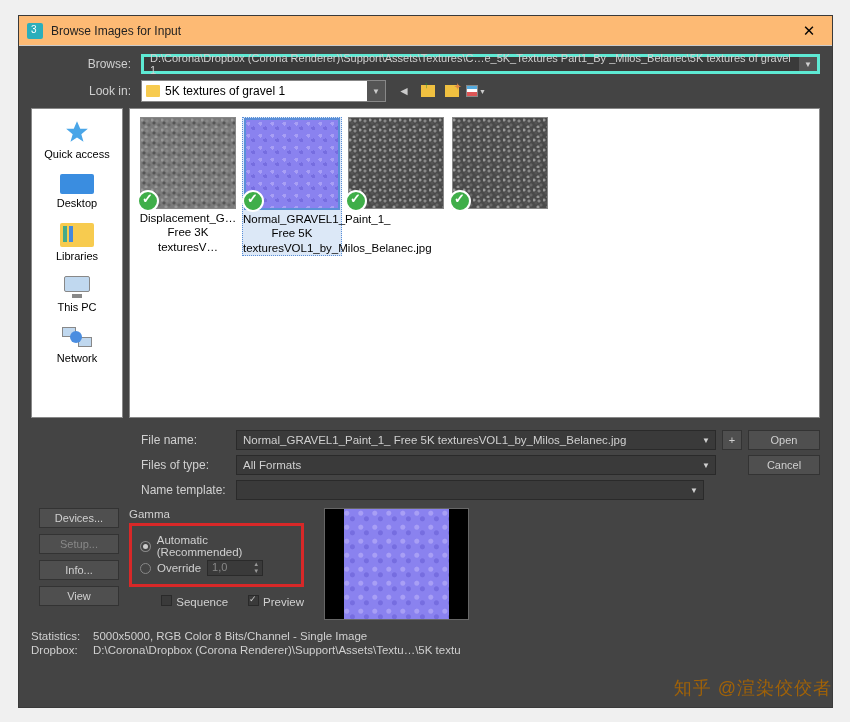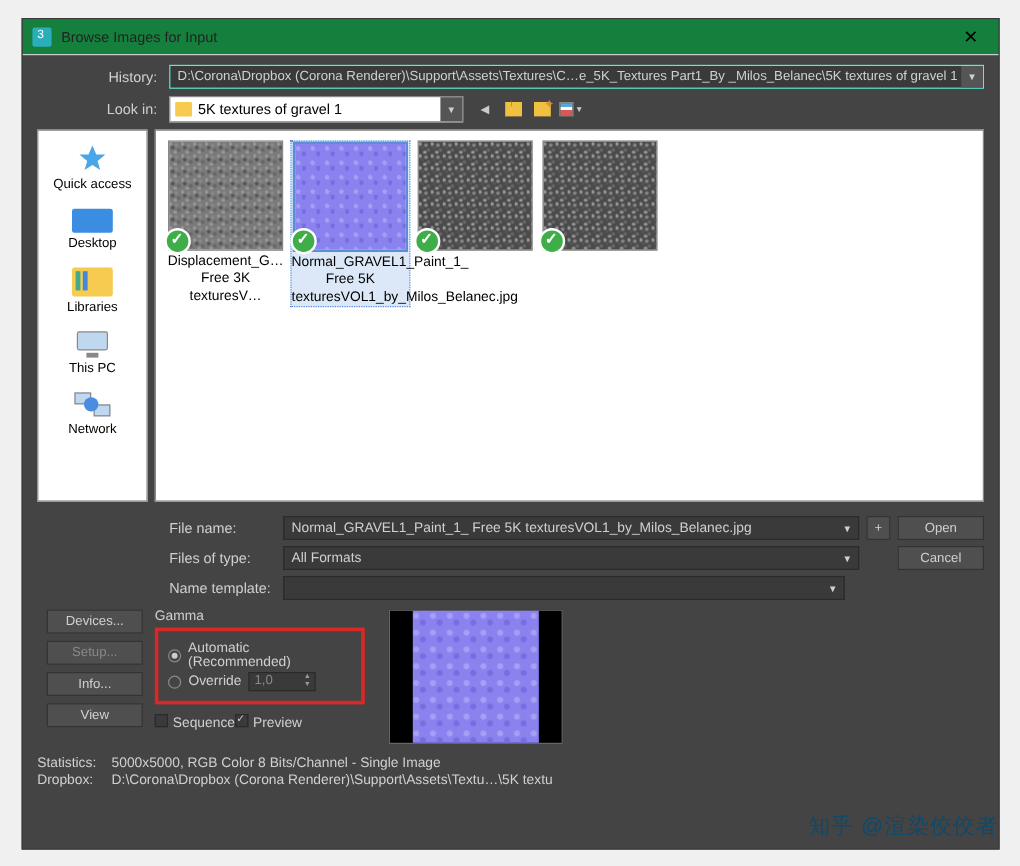--- a/index.html
+++ b/index.html
@@ -4,35 +4,35 @@
 <style>
 * { box-sizing: border-box; margin: 0; padding: 0; font-family: "Segoe UI", Tahoma, sans-serif; }
 body { background: #f0f0f0; width: 850px; height: 722px; overflow: hidden; position: relative; }
 
 .dialog {
   position: absolute; top: 15px; left: 18px; width: 815px; height: 693px;
   background: #444444; border: 1px solid #3a3a3a;
 }
 
 .titlebar {
-  height: 30px; background: #15803d; display: flex; align-items: center;
+  height: 30px; background: #fdba74; display: flex; align-items: center;
   padding: 0 8px; border-bottom: 1px solid #ccc;
 }
 .titlebar .app-icon { width: 16px; height: 16px; background: #2baebb; display: inline-block; margin-right: 8px; border-radius: 2px; position: relative; }
 .titlebar .app-icon::after { content: "3"; position: absolute; font-size: 10px; color: #fff; left: 4px; top: 1px; }
 .titlebar .title { font-size: 12px; color: #222; flex: 1; }
 .titlebar .close { width: 30px; text-align: center; font-size: 15px; cursor: pointer; }
 
 .body { padding: 8px 12px 8px 12px; color: #d0d0d0; font-size: 12px; }
 
 .row { display: flex; align-items: center; margin-bottom: 6px; }
 .row .lbl { width: 110px; text-align: right; padding-right: 10px; font-size: 12px; }
 
 .combo {
-  background: #3a3a3a; border: 1px solid #5eead4; height: 20px; color: #d0d0d0;
+  background: #3a3a3a; border: 3px solid #5eead4; height: 20px; color: #d0d0d0;
   font-size: 11px; padding: 0 20px 0 6px; display: flex; align-items: center;
   position: relative; flex: 1;
 }
 .combo .arrow { position: absolute; right: 0; top: 0; width: 18px; height: 100%; background: #555; display: flex; align-items: center; justify-content: center; font-size: 8px; }
 
 .lookin-row { display: flex; align-items: center; }
 .lookin-combo { width: 245px; background: #fff; border: 1px solid #888; height: 22px; color: #000; display: flex; align-items: center; padding-left: 4px; font-size: 12px; position: relative; margin-right: 6px; }
 .lookin-combo .folder-ico { width: 14px; height: 12px; background: #f7cb4f; display: inline-block; margin-right: 5px; border-radius: 1px; }
 .lookin-combo .arrow2 { position: absolute; right: 0; top: 0; width: 18px; height: 100%; background: #555; display: flex; align-items: center; justify-content: center; font-size: 8px; color: #ccc; }
 
@@ -81,54 +81,54 @@
 
 .gamma-group { width: 175px; }
 .gamma-title { font-size: 11.5px; color: #d0d0d0; margin-bottom: 3px; }
 .gamma-box { border: 3px solid #d82828; padding: 6px 8px; }
 .radio-row { display: flex; align-items: center; font-size: 11.5px; margin: 2px 0; gap: 6px; }
 .radio { width: 11px; height: 11px; border: 1px solid #888; border-radius: 50%; display: inline-block; position: relative; }
 .radio.checked::after { content: ""; position: absolute; width: 5px; height: 5px; background: #ccc; border-radius: 50%; left: 2px; top: 2px; }
 .sm-input { background: #3a3a3a; border: 1px solid #2a2a2a; height: 16px; width: 56px; color: #888; font-size: 11px; padding: 0 14px 0 4px; position: relative; }
 .sm-input .spinner { position: absolute; right: 0; top: 0; width: 12px; height: 100%; font-size: 6px; color: #999; text-align: center; line-height: 7px; }
 
-.checks-row { display: flex; margin-top: 8px; font-size: 11.5px; align-items: center; }
+.checks-row { display: flex; gap: 20px; margin-top: 8px; font-size: 11.5px; align-items: center; justify-content: flex-end; }
 .chk { width: 11px; height: 11px; background: #3a3a3a; border: 1px solid #2a2a2a; display: inline-block; margin-right: 4px; position: relative; }
 .chk.checked::after { content: "✓"; position: absolute; font-size: 9px; color: #ccc; left: 0; top: -2px; }
 
 .preview-box {
   width: 145px; height: 112px; border: 1px solid #666; background: #000;
   display: flex; align-items: center; justify-content: center; margin-left: 10px;
 }
 .preview-box .ptex { width: 105px; height: 110px; background: #8a82ef; background-image:
   radial-gradient(circle at 20% 30%, #a89ff5 2px, transparent 3px),
   radial-gradient(circle at 60% 70%, #766de0 2px, transparent 3px);
   background-size: 14px 14px; }
 
 .stats { margin-top: 10px; font-size: 11.5px; color: #d0d0d0; }
 .stats .srow { display: flex; margin-bottom: 2px; }
 .stats .slbl { width: 62px; }
 
-.watermark { position: absolute; right: 18px; bottom: 22px; font-size: 18px; color: #0c4a6e; font-family: sans-serif; letter-spacing: 1px; }
+.watermark { position: absolute; right: 18px; bottom: 22px; font-size: 18px; color: #a16207; font-family: sans-serif; letter-spacing: 1px; }
 </style>
 </head>
 <body>
 
 <div class="dialog">
 
   <div class="titlebar">
     <span class="app-icon"></span>
     <span class="title">Browse Images for Input</span>
     <span class="close">✕</span>
   </div>
 
   <div class="body">
 
     <div class="row">
-      <div class="lbl">History:</div>
+      <div class="lbl">Browse:</div>
       <div class="combo">
         <span>D:\Corona\Dropbox (Corona Renderer)\Support\Assets\Textures\C…e_5K_Textures Part1_By _Milos_Belanec\5K textures of gravel 1</span>
         <span class="arrow">▼</span>
       </div>
     </div>
 
     <div class="row">
       <div class="lbl">Look in:</div>
       <div class="lookin-row" style="flex:1;">
         <div class="lookin-combo">

